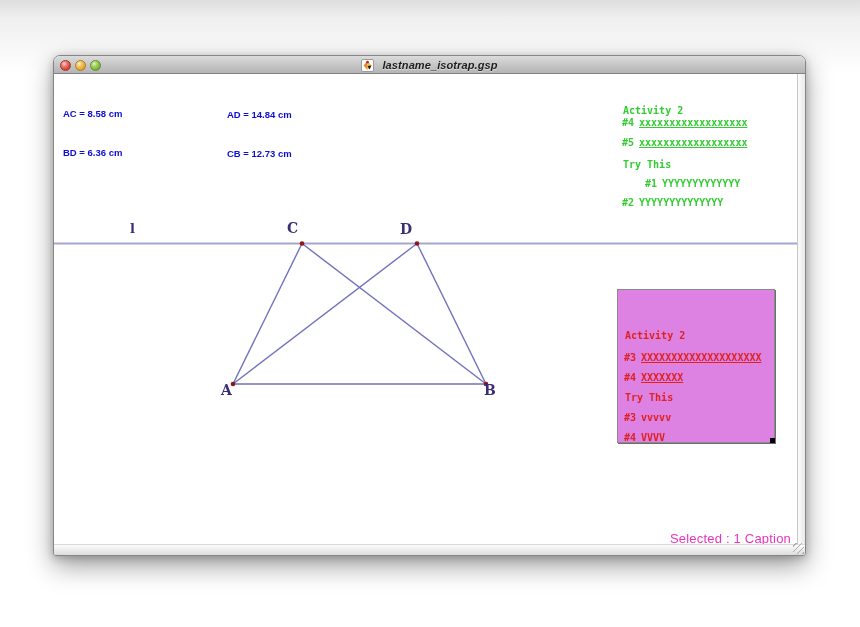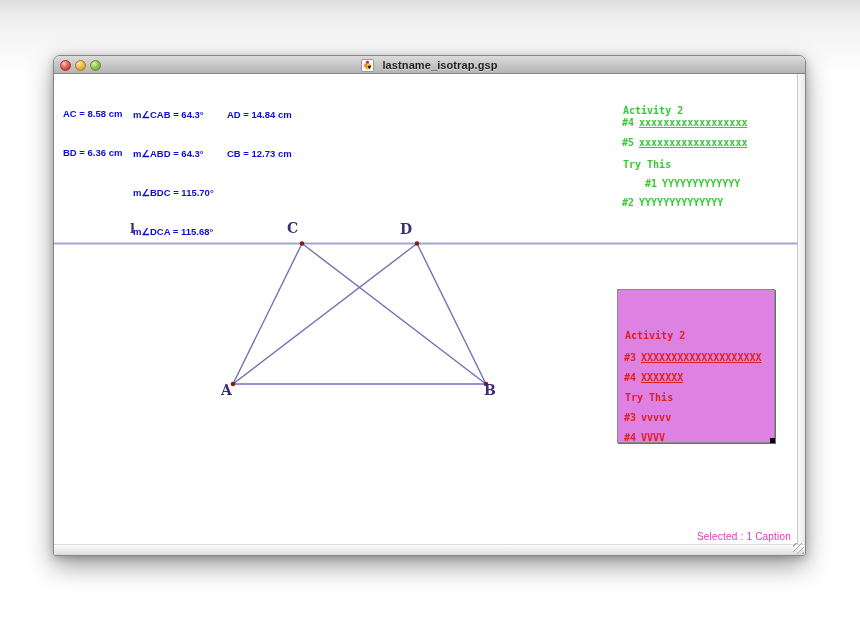--- a/index.html
+++ b/index.html
@@ -25,21 +25,21 @@
     background: linear-gradient(180deg, #dcdcdc 0%, #c9c9c9 45%, #b4b4b4 100%);
     border-bottom: 1px solid #828282;
   }
   .lights { position: absolute; left: 6px; top: 4px; display: flex; gap: 4px; }
   .light { width: 11px; height: 11px; border-radius: 50%; }
   .light.red    { background: radial-gradient(circle at 35% 30%, #ffd3cf 0%, #e9756a 35%, #d44237 70%, #b23227 100%); border: 1px solid #9c382f; }
   .light.yellow { background: radial-gradient(circle at 35% 30%, #fdf0c0 0%, #f1c35c 35%, #e3a42f 70%, #c08423 100%); border: 1px solid #a87b28; }
   .light.green  { background: radial-gradient(circle at 35% 30%, #e2f3bd 0%, #a3cf5e 35%, #7ab33c 70%, #5f9428 100%); border: 1px solid #648c2c; }
   .titlecenter {
     position: absolute; left: 0; right: 0; top: 0; height: 18px;
-    display: flex; align-items: center; justify-content: center; gap: 8px;
+    display: flex; align-items: center; justify-content: center; gap: 8px; font-style: italic;
   }
   .doc-icon { width: 13px; height: 13px; display: block; }
   .titletext {
     font-size: 11px; font-weight: 600; color: #1d1d1d;
     text-shadow: 0 1px 0 rgba(255,255,255,0.5);
     letter-spacing: 0.1px;
   }
 
   
   .content {
@@ -110,21 +110,21 @@
   }
   .lbl-l { left: 76px;  top: 148px; font-size: 13px; }
   .lbl-C { left: 233px; top: 147px; }
   .lbl-D { left: 346px; top: 148px; }
   .lbl-A { left: 167px; top: 309px; }
   .lbl-B { left: 430px; top: 309px; }
 
   
   .status {
     position: absolute; right: 6px; top: 457px;
-    color: #e832c0; font-size: 10px; font-weight: 400; letter-spacing: 0.2px;
+    color: #e832c0; font-size: 13px; font-weight: 400; letter-spacing: 0.2px;
   }
 </style>
 </head>
 <body>
 
 <div class="window">
 
   <div class="titlebar">
     <div class="lights">
       <div class="light red"></div>
@@ -141,26 +141,20 @@
       </svg>
       <span class="titletext">lastname_isotrap.gsp</span>
     </div>
   </div>
 
   <div class="content">
 
     <div class="meas meas-col1">
       <div>AC = 8.58 cm</div>
       <div>BD = 6.36 cm</div>
-    </div>
-    <div class="meas meas-col2">
-      <div>m∠CAB = 64.3°</div>
-      <div>m∠ABD = 64.3°</div>
-      <div>m∠BDC = 115.70°</div>
-      <div>m∠DCA = 115.68°</div>
     </div>
     <div class="meas meas-col3">
       <div>AD = 14.84 cm</div>
       <div>CB = 12.73 cm</div>
     </div>
 
     <div class="cap green a1-title">Activity 2</div>
     <div class="cap green a1-i0"><span class="num">#4</span><span class="fill-u">xxxxxxxxxxxxxxxxxx</span></div>
     <div class="cap green a1-i1"><span class="num">#5</span><span class="fill-u">xxxxxxxxxxxxxxxxxx</span></div>
     <div class="cap green a1-try">Try This</div>

